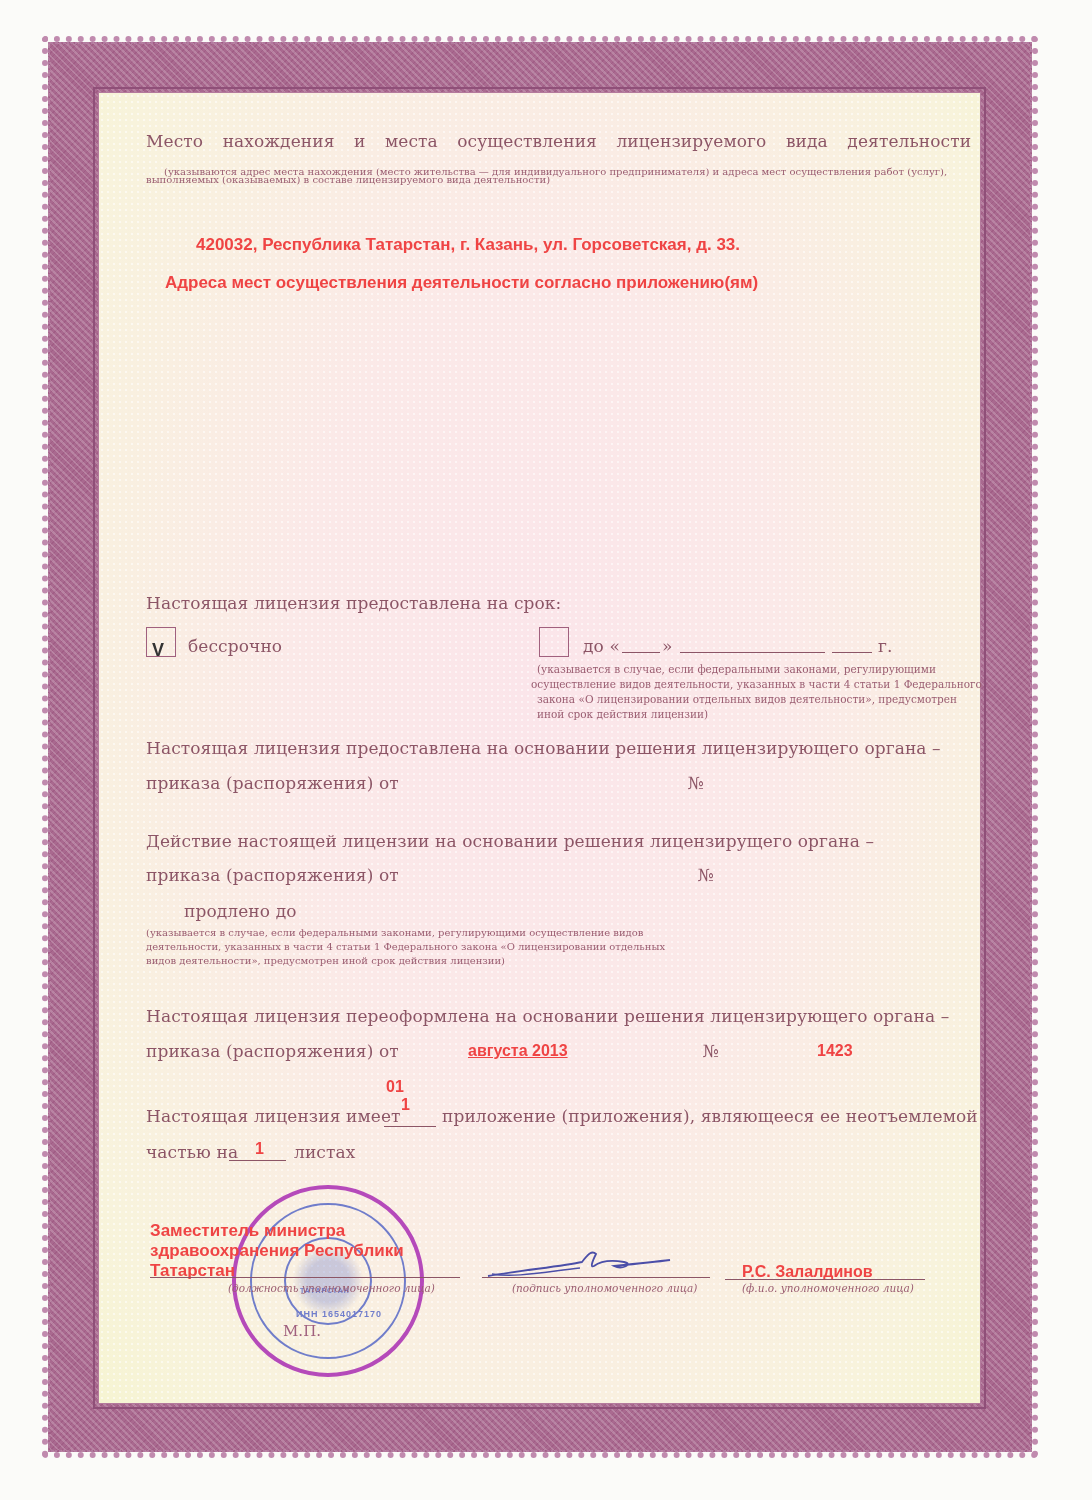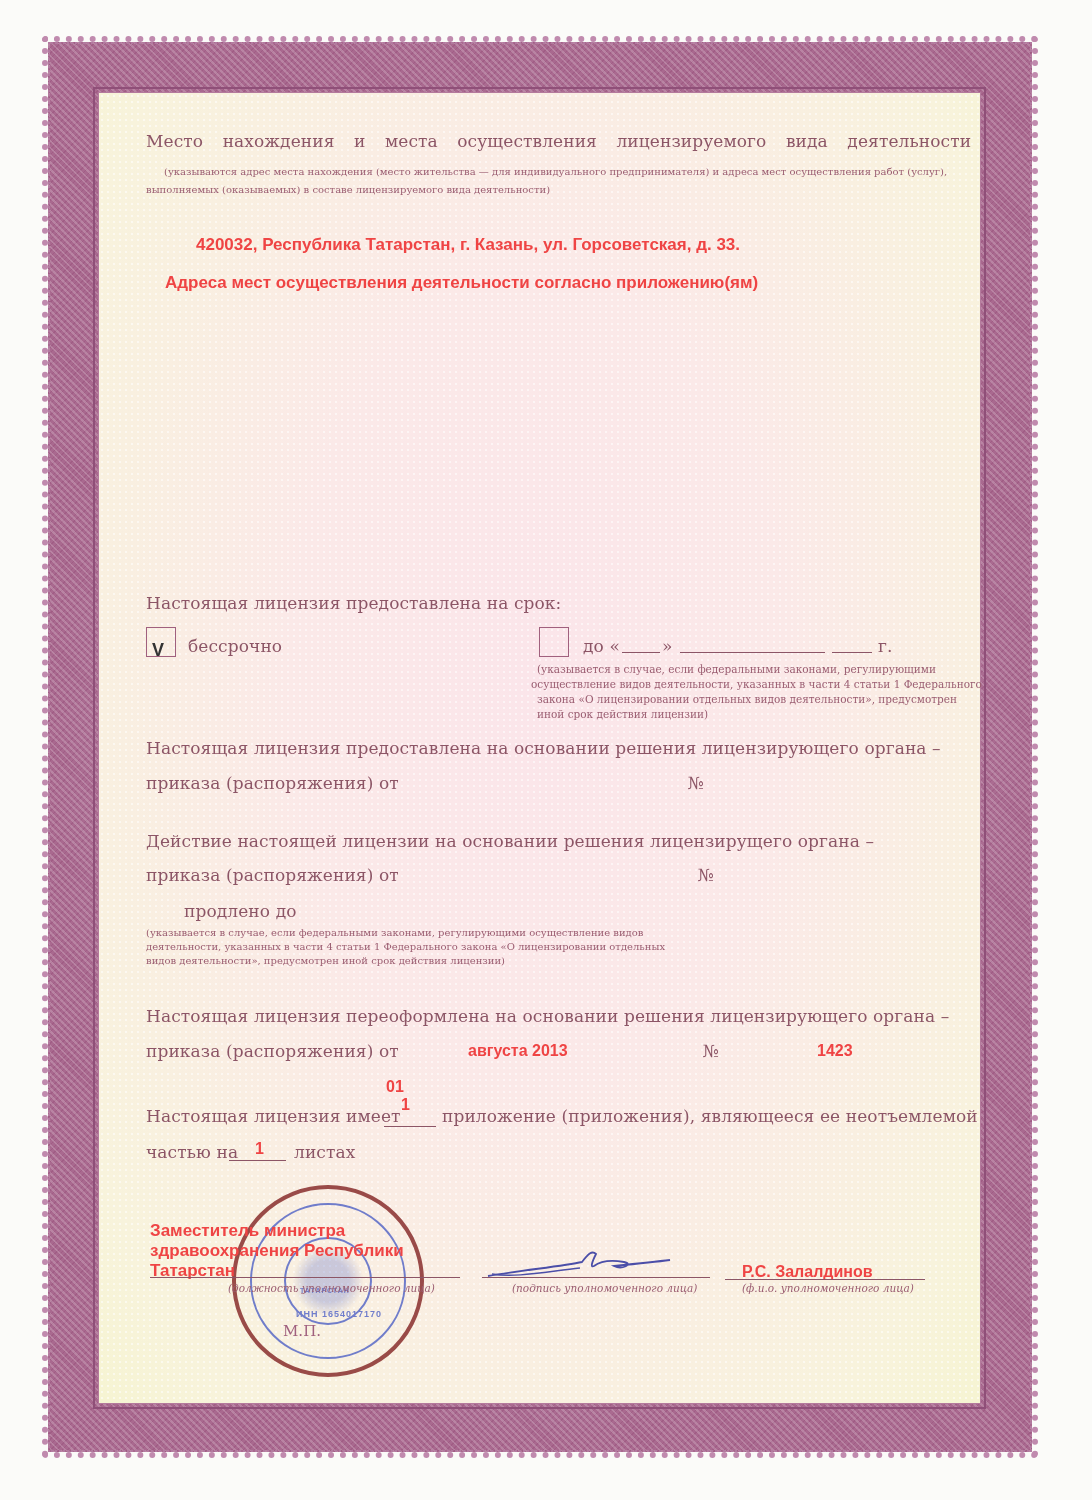--- a/index.html
+++ b/index.html
@@ -41,21 +41,21 @@
   .checkbox {
     position: absolute; width: 30px; height: 30px; border: 1.5px solid #a0607e; box-sizing: border-box;
   }
   .check-mark {
     position: absolute; left: 5px; top: 12px; font-family: "Liberation Sans", sans-serif;
     font-weight: bold; font-size: 18px; color: #333;
   }
   .uline { position: absolute; border-bottom: 1px solid #8c5566; }
   .stamp {
     position: absolute; left: 232px; top: 1185px; width: 192px; height: 192px;
-    border-radius: 50%; border: 4px solid #7f1d1d; box-sizing: border-box;
+    border-radius: 50%; border: 4px solid #a21caf; box-sizing: border-box;
     opacity: 0.78;
   }
   .stamp::before {
     content: ""; position: absolute; left: 14px; top: 14px; right: 14px; bottom: 14px;
     border: 2px solid #4a5dc4; border-radius: 50%;
   }
   .stamp::after {
     content: ""; position: absolute; left: 48px; top: 48px; right: 48px; bottom: 48px;
     border: 2px solid #4a5dc4; border-radius: 50%;
     background: radial-gradient(circle, rgba(74,93,196,0.35) 0 35%, transparent 60%);
@@ -71,21 +71,21 @@
 
 <div class="frame-lace"></div>
 <div class="frame-outer"></div>
 <div class="frame-inner-line"></div>
 <div class="panel"></div>
 
 <div class="t big justify" style="left:146px; top:131px; width:791px;">
   <span style="word-spacing:14px;">Место нахождения и места осуществления лицензируемого вида деятельности</span>
 </div>
 <div class="t small" style="left:164px; top:165px; font-size:10px;">(указываются адрес места нахождения (место жительства — для индивидуального предпринимателя) и адреса мест осуществления работ (услуг),</div>
-<div class="t small" style="left:146px; top:183px; font-size:10px;">выполняемых (оказываемых) в составе лицензируемого вида деятельности)</div>
+<div class="t small" style="left:146px; top:173px; font-size:10px;">выполняемых (оказываемых) в составе лицензируемого вида деятельности)</div>
 <div class="t bold-sans" style="left:196px; top:235px; font-size:17px;">420032, Республика Татарстан, г. Казань, ул. Горсоветская, д. 33.</div>
 <div class="t bold-sans" style="left:165px; top:273px; font-size:17px;text-align:right;">Адреса мест осуществления деятельности согласно приложению(ям)</div>
 
 <div class="t big" style="left:146px; top:593px;">Настоящая лицензия предоставлена на срок:</div>
 <div class="checkbox" style="left:146px; top:627px;">
   <span class="check-mark">V</span>
 </div>
 <div class="t big" style="left:188px; top:636px;">бессрочно</div>
 
 <div class="checkbox" style="left:539px; top:627px;"></div>
@@ -108,21 +108,21 @@
 <div class="t big" style="left:146px; top:865px;">приказа (распоряжения)  от</div>
 <div class="t big" style="left:698px; top:865px;">№</div>
 <div class="t big" style="left:164px; top:901px;margin-left:20px;">продлено до</div>
 <div class="t small" style="left:146px; top:926px; font-size:10px;">(указывается в случае, если федеральными законами, регулирующими осуществление видов</div>
 <div class="t small" style="left:146px; top:940px; font-size:10px;">деятельности, указанных в части 4 статьи 1 Федерального закона «О лицензировании отдельных</div>
 <div class="t small" style="left:146px; top:954px; font-size:10px;">видов деятельности», предусмотрен иной срок действия лицензии)</div>
 
 <div class="t big" style="left:146px; top:1006px;">Настоящая лицензия переоформлена на основании решения лицензирующего органа –</div>
 <div class="t big" style="left:146px; top:1041px;">приказа (распоряжения)  от</div>
 <div class="t bold-sans" style="left:386px; top:1042px; font-size:16px;margin-top:36px;">01</div>
-<div class="t bold-sans" style="left:468px; top:1042px; font-size:16px;">августа 2013</div>
+<div class="t bold-sans" style="left:468px; top:1042px; font-size:16px;text-decoration:underline;">августа 2013</div>
 <div class="t big" style="left:703px; top:1041px;">№</div>
 <div class="t bold-sans" style="left:817px; top:1042px; font-size:16px;">1423</div>
 
 <div class="t big" style="left:146px; top:1106px;">Настоящая лицензия имеет</div>
 <div class="uline" style="left:384px; top:1126px; width:52px;"></div>
 <div class="t bold-sans" style="left:401px; top:1096px; font-size:16px;">1</div>
 <div class="t big" style="left:442px; top:1106px;">приложение (приложения), являющееся ее неотъемлемой</div>
 <div class="t big" style="left:146px; top:1142px;">частью на</div>
 <div class="uline" style="left:229px; top:1160px; width:57px;"></div>
 <div class="t bold-sans" style="left:255px; top:1140px; font-size:16px;">1</div>

